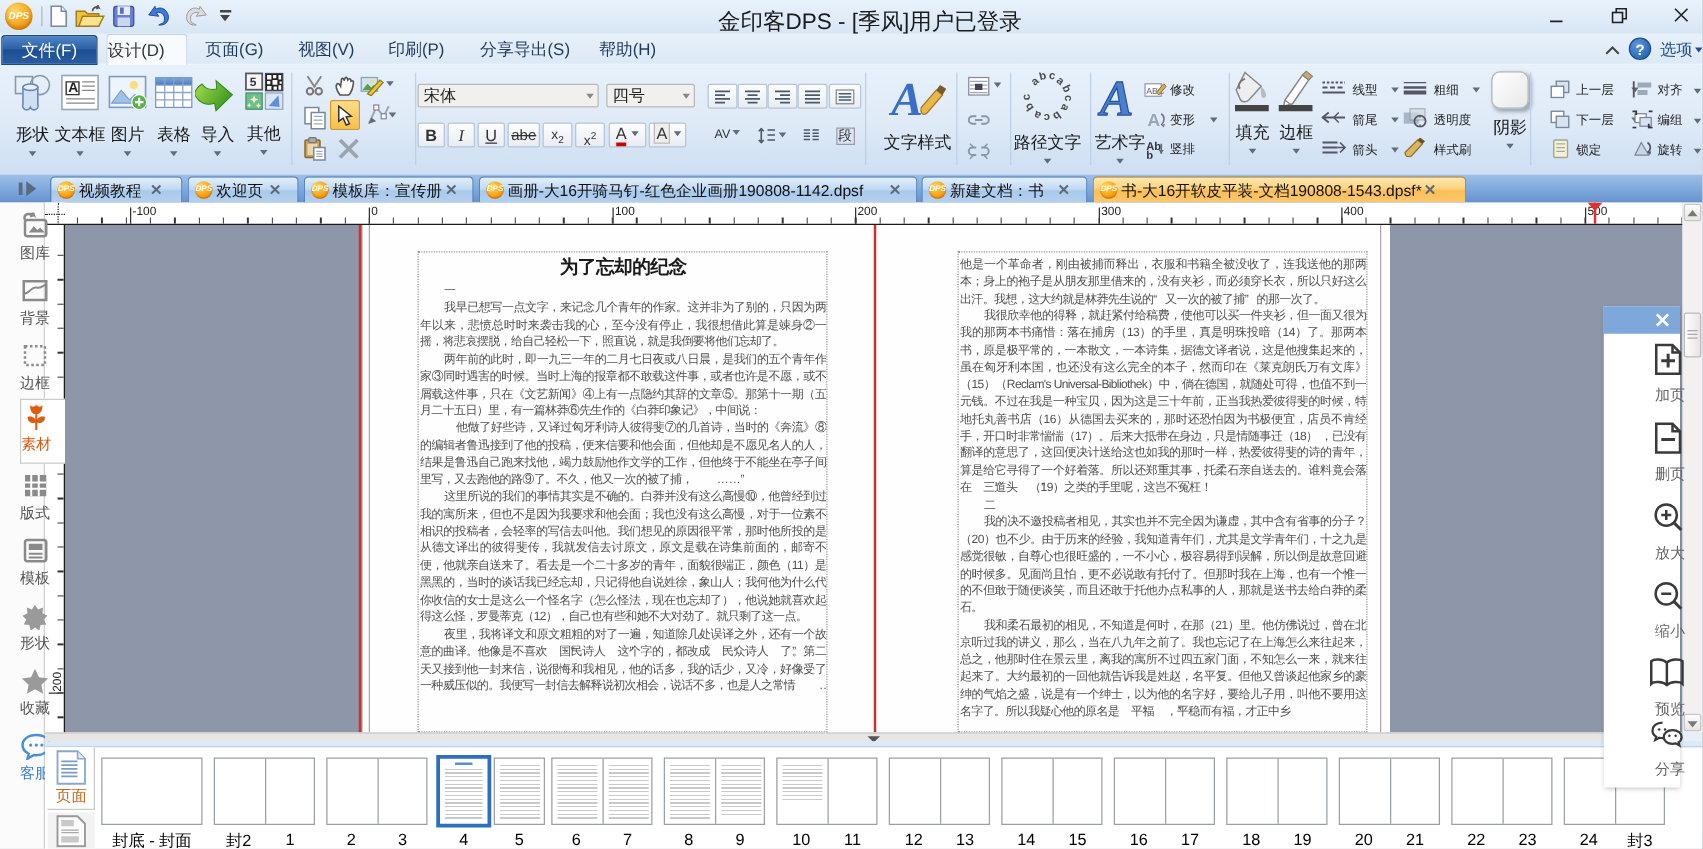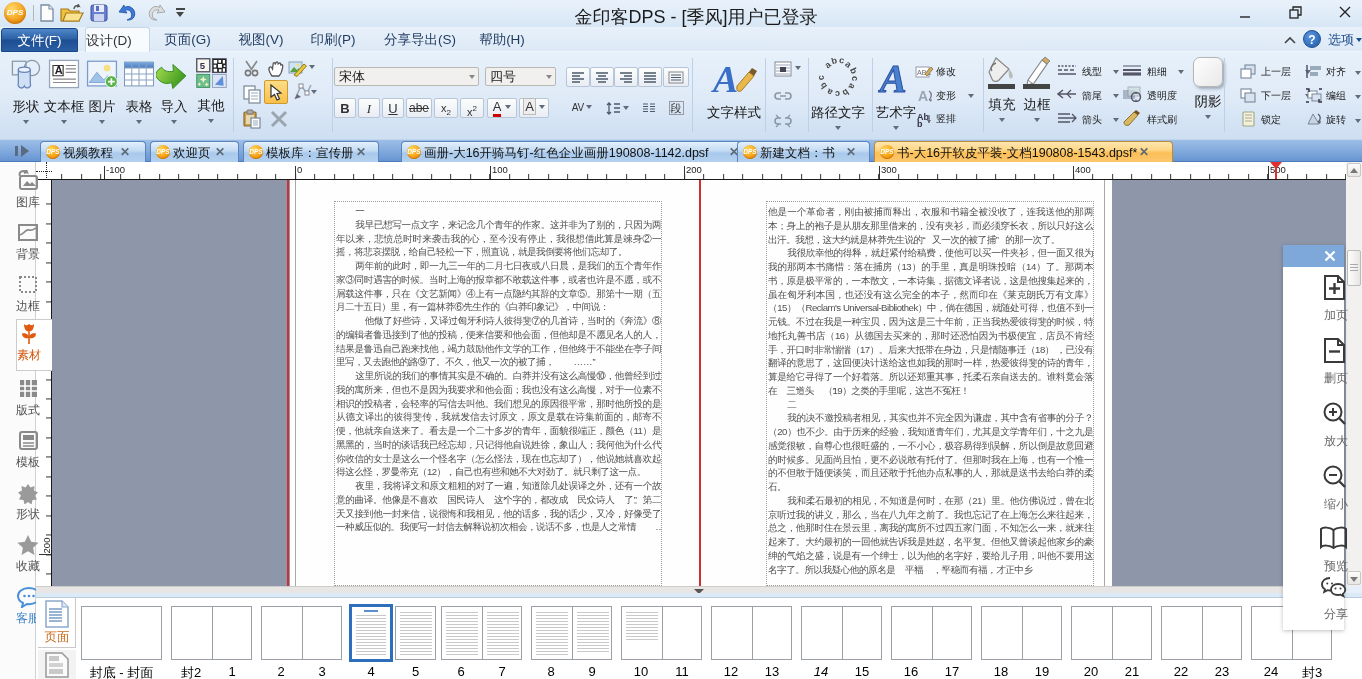--- a/index.html
+++ b/index.html
@@ -485,21 +485,21 @@
     <div class="dtab" style="left:150px;width:89px;">
         <div class="dps">DPS</div>
         <div class="tx">欢迎页</div>
         <div class="cl" style="left:62px;">✕</div>
       </div>
     <div class="dtab" style="left:243px;width:136px;">
         <div class="dps">DPS</div>
         <div class="tx">模板库：宣传册</div>
         <div class="cl" style="left:110px;">✕</div>
       </div>
-    <div class="dtab" style="left:401px;width:351px;padding-left:44px;">
+    <div class="dtab" style="left:383px;width:351px;padding-left:44px;">
         <div class="dps">DPS</div>
         <div class="tx">画册-大16开骑马钉-红色企业画册190808-1142.dpsf</div>
         <div class="cl" style="left:325px;">✕</div>
       </div>
     <div class="dtab" style="left:737px;width:133px;">
         <div class="dps">DPS</div>
         <div class="tx">新建文档：书</div>
         <div class="cl" style="left:106px;">✕</div>
       </div>
     <div class="dtab active" style="left:874px;width:299px;">
@@ -550,20 +550,21 @@
     <div style="position:absolute;left:0;top:9px;width:16px;height:1px;border-top:1px dotted #222;"></div>
     <div style="position:absolute;left:10px;top:0;width:1px;height:18px;border-left:1px dotted #222;"></div>
   </div>
   <div class="redline" style="left:287px;width:2px;"></div>
   <div class="trimline" style="left:295px;"></div>
   <div class="redline" style="left:699px;width:2px;"></div>
   <div class="trimline" style="left:1104px;"></div>
 
   <div class="textframe" style="left:334px; top:201px; width:328px; height:385px; overflow:hidden;">
     <div class="pagetext" style="padding:2px 0 0 1px;">
+      <div style="text-align:center; font-size:15px; font-weight:bold; color:#1a1a1a; line-height:16px; margin:2px 0 4px;">为了忘却的纪念</div>
       <p>一</p>
       <p>我早已想写一点文字，来记念几个青年的作家。这并非为了别的，只因为两年以来，悲愤总时时来袭击我的心，至今没有停止，我很想借此算是竦身②一摇，将悲哀摆脱，给自己轻松一下，照直说，就是我倒要将他们忘却了。</p>
       <p>两年前的此时，即一九三一年的二月七日夜或八日晨，是我们的五个青年作家③同时遇害的时候。当时上海的报章都不敢载这件事，或者也许是不愿，或不屑载这件事，只在《文艺新闻》④上有一点隐约其辞的文章⑤。那第十一期（五月二十五日）里，有一篇林莽⑥先生作的《白莽印象记》，中间说：</p>
       <p><span class="fw">“</span>他做了好些诗，又译过匈牙利诗人彼得斐⑦的几首诗，当时的《奔流》⑧的编辑者鲁迅接到了他的投稿，便来信要和他会面，但他却是不愿见名人的人，结果是鲁迅自己跑来找他，竭力鼓励他作文学的工作，但他终于不能坐在亭子间里写，又去跑他的路⑨了。不久，他又一次的被了捕，<span class="fw">…</span><span class="fw">…</span><span class="fw">”</span></p>
       <p>这里所说的我们的事情其实是不确的。白莽并没有这么高慢⑩，他曾经到过我的寓所来，但也不是因为我要求和他会面；我也没有这么高慢，对于一位素不相识的投稿者，会轻率的写信去叫他。我们想见的原因很平常，那时他所投的是从德文译出的彼得斐传，我就发信去讨原文，原文是载在诗集前面的，邮寄不便，他就亲自送来了。看去是一个二十多岁的青年，面貌很端正，颜色（11）是黑黑的，当时的谈话我已经忘却，只记得他自说姓徐，象山人；我何他为什么代你收信的女士是这么一个怪名字（怎么怪法，现在也忘却了），他说她就喜欢起得这么怪，罗曼蒂克（12），自己也有些和她不大对劲了。就只剩了这一点。</p>
       <p>夜里，我将译文和原文粗粗的对了一遍，知道除几处误译之外，还有一个故意的曲译。他像是不喜欢<span class="fw">“</span>国民诗人<span class="fw">”</span>这个字的，都改成<span class="fw">“</span>民众诗人<span class="fw">”</span>了。第二天又接到他一封来信，说很悔和我相见，他的话多，我的话少，又冷，好像受了一种威压似的。我便写一封信去解释说初次相会，说话不多，也是人之常情<span class="fw">…</span><span class="fw">…</span></p>
     </div>
   </div>
 
   <div class="textframe" style="left:766px; top:201px; width:328px; height:385px; overflow:hidden;">
@@ -726,21 +727,21 @@
       <div class="tlabel" style="left:585px;width:40px;">10</div>
       <div class="tlabel" style="left:626px;width:40px;">11</div>
     <div class="thumb" style="left:675px;width:81px;">
         <div class="divider"></div>
       </div>
       <div class="tlabel" style="left:675px;width:40px;">12</div>
       <div class="tlabel" style="left:716px;width:40px;">13</div>
     <div class="thumb" style="left:765px;width:81px;">
         <div class="divider"></div>
       </div>
-      <div class="tlabel" style="left:765px;width:40px;font-style:italic;">14</div>
+      <div class="tlabel" style="left:765px;width:40px;">14</div>
       <div class="tlabel" style="left:806px;width:40px;">15</div>
     <div class="thumb" style="left:855px;width:81px;">
         <div class="divider"></div>
       </div>
       <div class="tlabel" style="left:855px;width:40px;">16</div>
       <div class="tlabel" style="left:896px;width:40px;">17</div>
     <div class="thumb" style="left:945px;width:81px;">
         <div class="divider"></div>
       </div>
       <div class="tlabel" style="left:945px;width:40px;">18</div>

